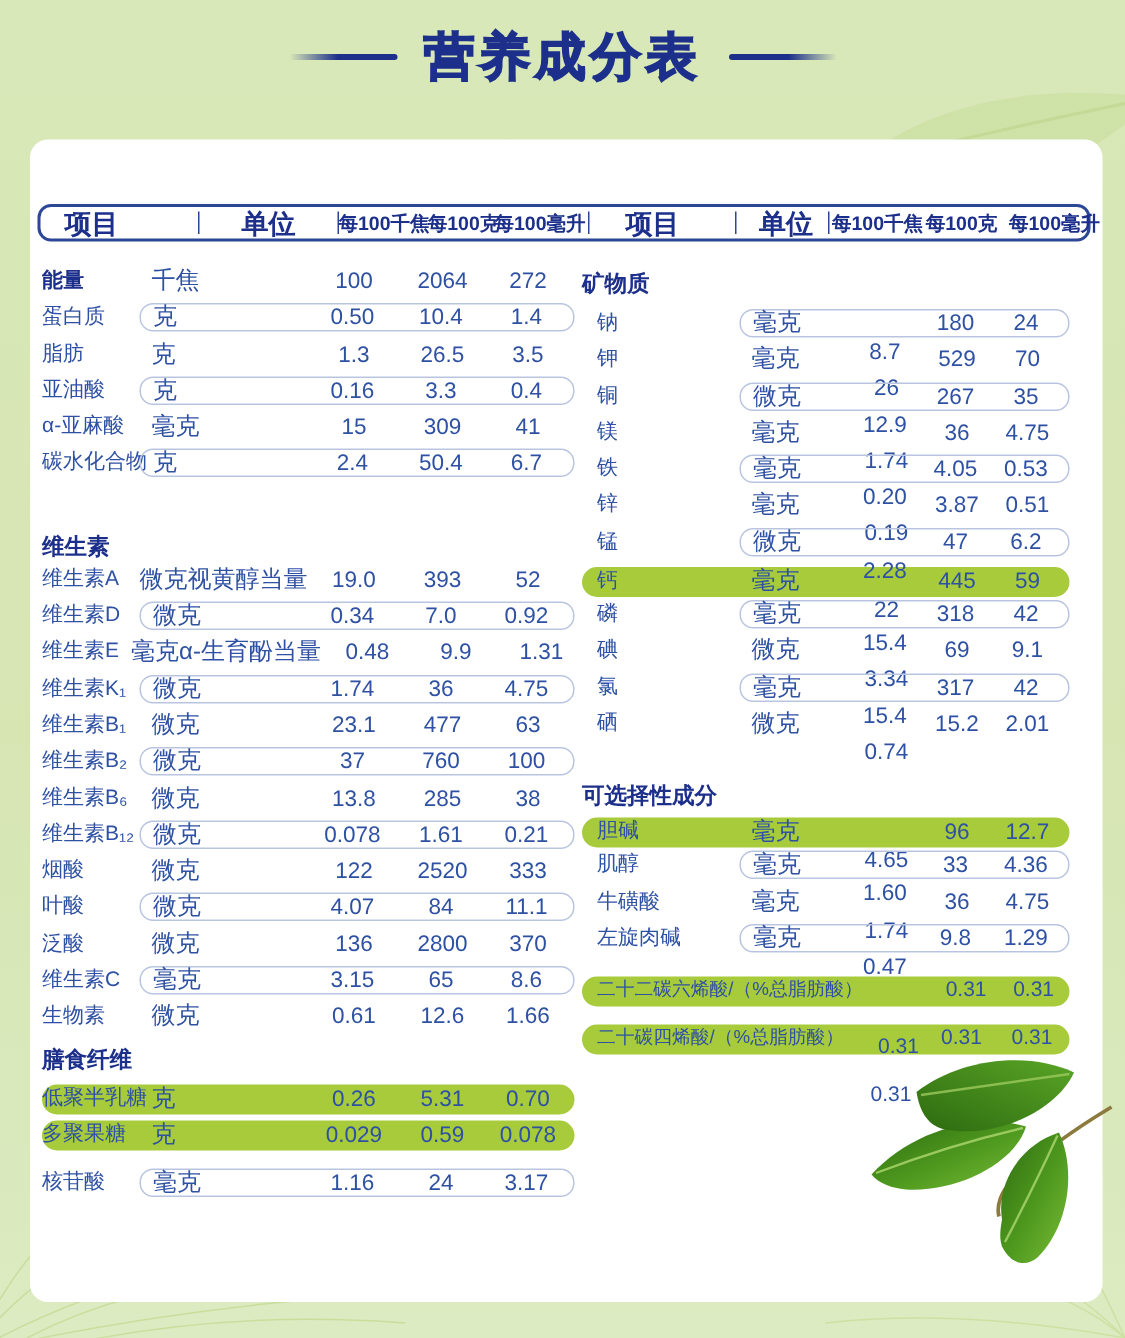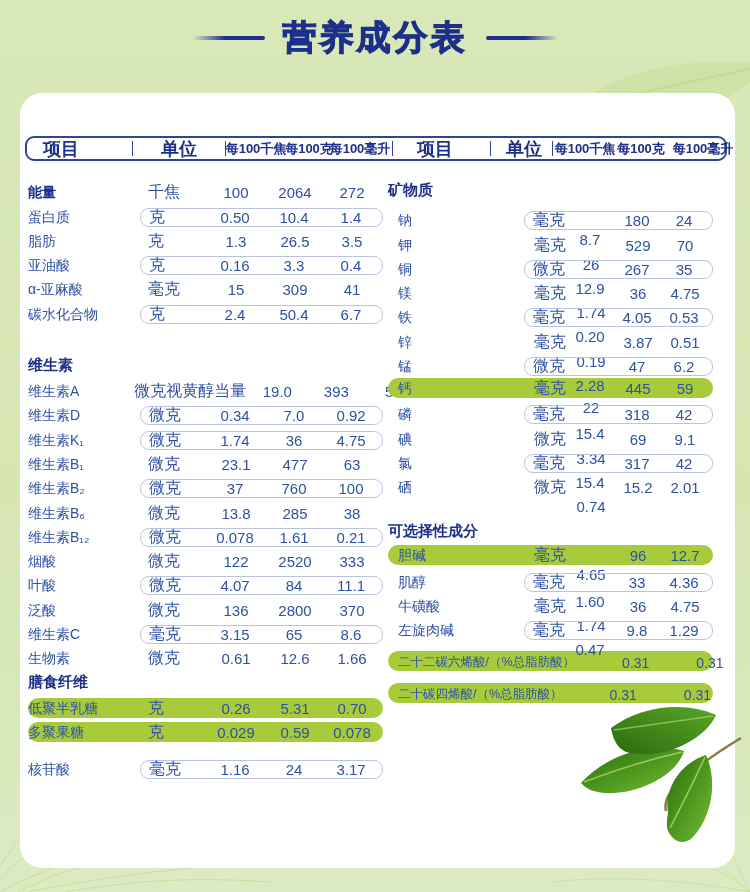--- a/index.html
+++ b/index.html
@@ -22,40 +22,40 @@
   
   .title-row{position:absolute;top:12px;left:0;width:100%;height:52px;
     display:flex;justify-content:center;align-items:center;gap:18px;z-index:2;}
   .title-row h1{margin:0;font-size:34px;font-weight:bold;color:var(--navy);
     letter-spacing:3px;-webkit-text-stroke:1.2px var(--navy);}
   .tline{width:72px;height:4px;border-radius:2px;}
   .tline.l{background:linear-gradient(to left,var(--navy) 55%,rgba(27,47,138,0));}
   .tline.r{background:linear-gradient(to right,var(--navy) 55%,rgba(27,47,138,0));}
   
   .card{position:absolute;left:20px;top:93px;width:715px;height:775px;
-    background:var(--card);border-radius:22px;z-index:1;}
+    background:var(--card);border-radius:12px;z-index:1;}
   
   .header-box{position:absolute;left:5px;top:43px;width:702px;height:25px;
     border:2px solid var(--hdrline);border-radius:9px;}
   .header-box span{position:absolute;top:50%;transform:translate(-50%,-50%);
     color:var(--navy);font-weight:bold;white-space:nowrap;}
   .h-big{font-size:18px;}
   .h-sm{font-size:13px;}
   .h-div{position:absolute;top:3px;width:1px;height:15px;background:var(--hdrline);}
   
   .col{position:absolute;top:85px;left:8px;width:355px;}
   .col.right{left:368px;width:325px;}
   .section + .section{display:block;}
   #left-col .section:nth-child(2){margin-top:29px;}
   #left-col .section:nth-child(3){margin-top:2px;}
   #right-col .section:nth-child(2){margin-top:22px;}
   #right-col .section:nth-child(3){margin-top:11px;}
   .section-header{height:24px;line-height:24px;font-weight:bold;font-size:15px;color:var(--navy);}
   #right-col .section:nth-child(1) .section-header{margin-bottom:4px;}
-  .row{display:flex;align-items:flex-end;height:24.3px;color:var(--blue);gap:47px;}
+  .row{display:flex;align-items:flex-start;height:24.3px;color:var(--blue);}
   .row .name{width:65px;font-size:14px;white-space:nowrap;}
   .col.right .row .name{width:105px;padding-left:10px;}
   .row.bold .name{font-weight:bold;color:var(--navy);}
   .vals{flex:1;display:flex;align-items:center;height:19px;padding:0 2px 0 8px;}
   .col.right .vals{padding:0 3px 0 8px;}
   .row.boxed .vals{border:1px solid var(--boxline);border-radius:9px;}
   .unit{flex:1;font-size:16px;white-space:nowrap;}
   .v{text-align:center;font-size:15px;white-space:nowrap;}
   #left-col .v1{width:62px;} #left-col .v2{width:56px;} #left-col .v3{width:58px;}
   #right-col .v1{width:50px;margin-top:38px;} #right-col .v2{width:44px;} #right-col .v3{width:50px;}
@@ -180,20 +180,29 @@
         </div>
         <div class="row boxed">
           <span class="name">维生素D</span>
           <div class="vals">
             <span class="unit">微克</span>
             <span class="v v1">0.34</span>
             <span class="v v2">7.0</span>
             <span class="v v3">0.92</span>
           </div>
         </div>
+        <div class="row plain">
+          <span class="name">维生素E</span>
+          <div class="vals">
+            <span class="unit">毫克α-生育酚当量</span>
+            <span class="v v1">0.48</span>
+            <span class="v v2">9.9</span>
+            <span class="v v3">1.31</span>
+          </div>
+        </div>
         <div class="row boxed">
           <span class="name">维生素K₁</span>
           <div class="vals">
             <span class="unit">微克</span>
             <span class="v v1">1.74</span>
             <span class="v v2">36</span>
             <span class="v v3">4.75</span>
           </div>
         </div>
         <div class="row plain">

